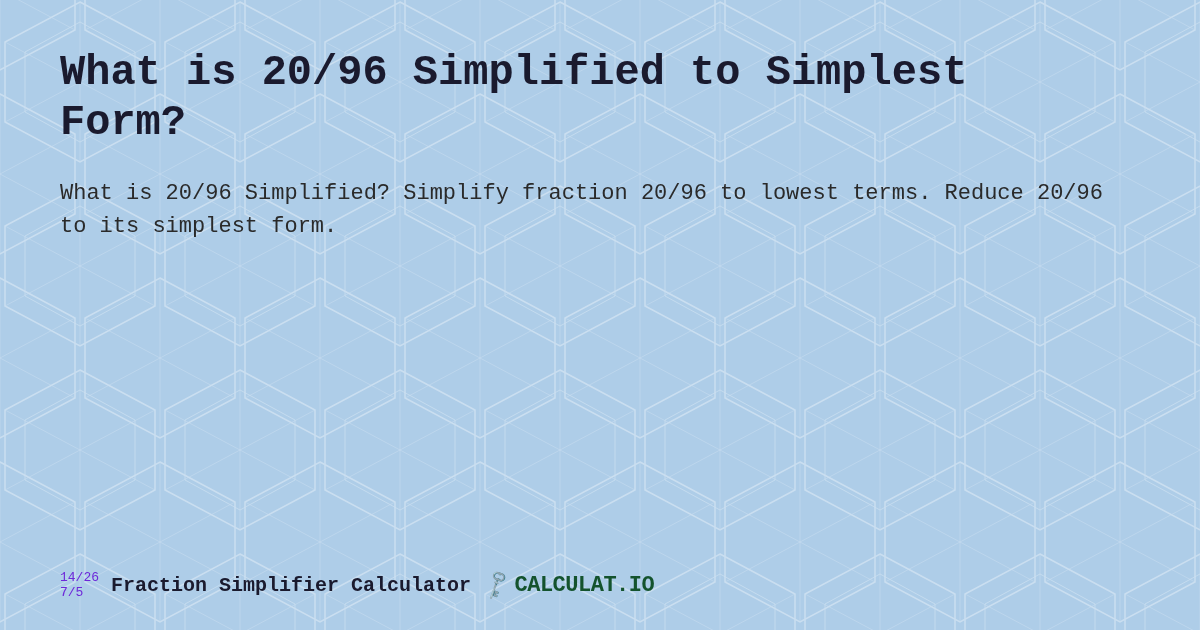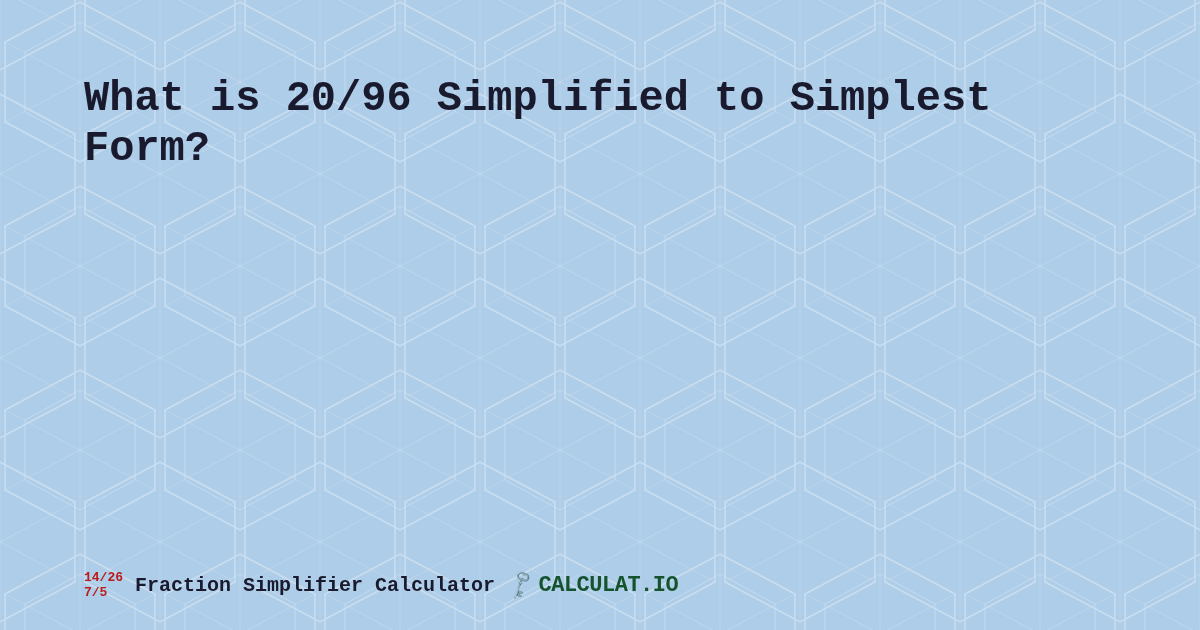--- a/index.html
+++ b/index.html
@@ -42,26 +42,25 @@
       top: 0;
       left: 0;
       width: 100%;
       height: 100%;
       opacity: 0.35;
     }
 
     .content {
       position: relative;
       z-index: 1;
-      padding: 74px 60px 30px 60px;
+      padding: 48px 60px 30px 60px;
       height: 100%;
       display: flex;
       flex-direction: column;
       justify-content: space-between;
-      margin-left: 24px;
     }
 
     .main-content {
       flex: 1;
     }
 
     .page-title {
       font-family: 'Courier New', Courier, monospace;
       font-size: 42px;
       font-weight: 900;
@@ -99,22 +98,22 @@
       align-items: center;
       gap: 12px;
       padding-top: 10px;
     }
 
     .footer-fractions {
       display: flex;
       flex-direction: column;
       font-family: 'Courier New', Courier, monospace;
       font-size: 13px;
-      font-weight: 700;
-      color: #b91c1c;
+      font-weight: 400;
+      color: #6d28d9;
       line-height: 1.1;
     }
 
     .footer-brand {
       display: flex;
       align-items: center;
       gap: 8px;
     }
 
     .footer-brand-text {
@@ -173,20 +172,21 @@
       </pattern>
     </defs>
     <rect width="1200" height="630" fill="url(#hex2)"></rect>
   </svg>
 </div>
 
 <div class="content">
   <div class="main-content">
     <h1 class="page-title">What is 20/96 Simplified to Simplest Form?</h1>
 
+    <p class="description">What is 20/96 Simplified? Simplify fraction 20/96 to lowest terms. Reduce 20/96 to its simplest form.</p>
 
   </div>
 
   <div class="footer">
     <div class="footer-fractions">
       <span>14/26</span>
       <span>7/5</span>
     </div>
     <div class="footer-brand">
       <span class="footer-brand-text">Fraction Simplifier Calculator</span>

